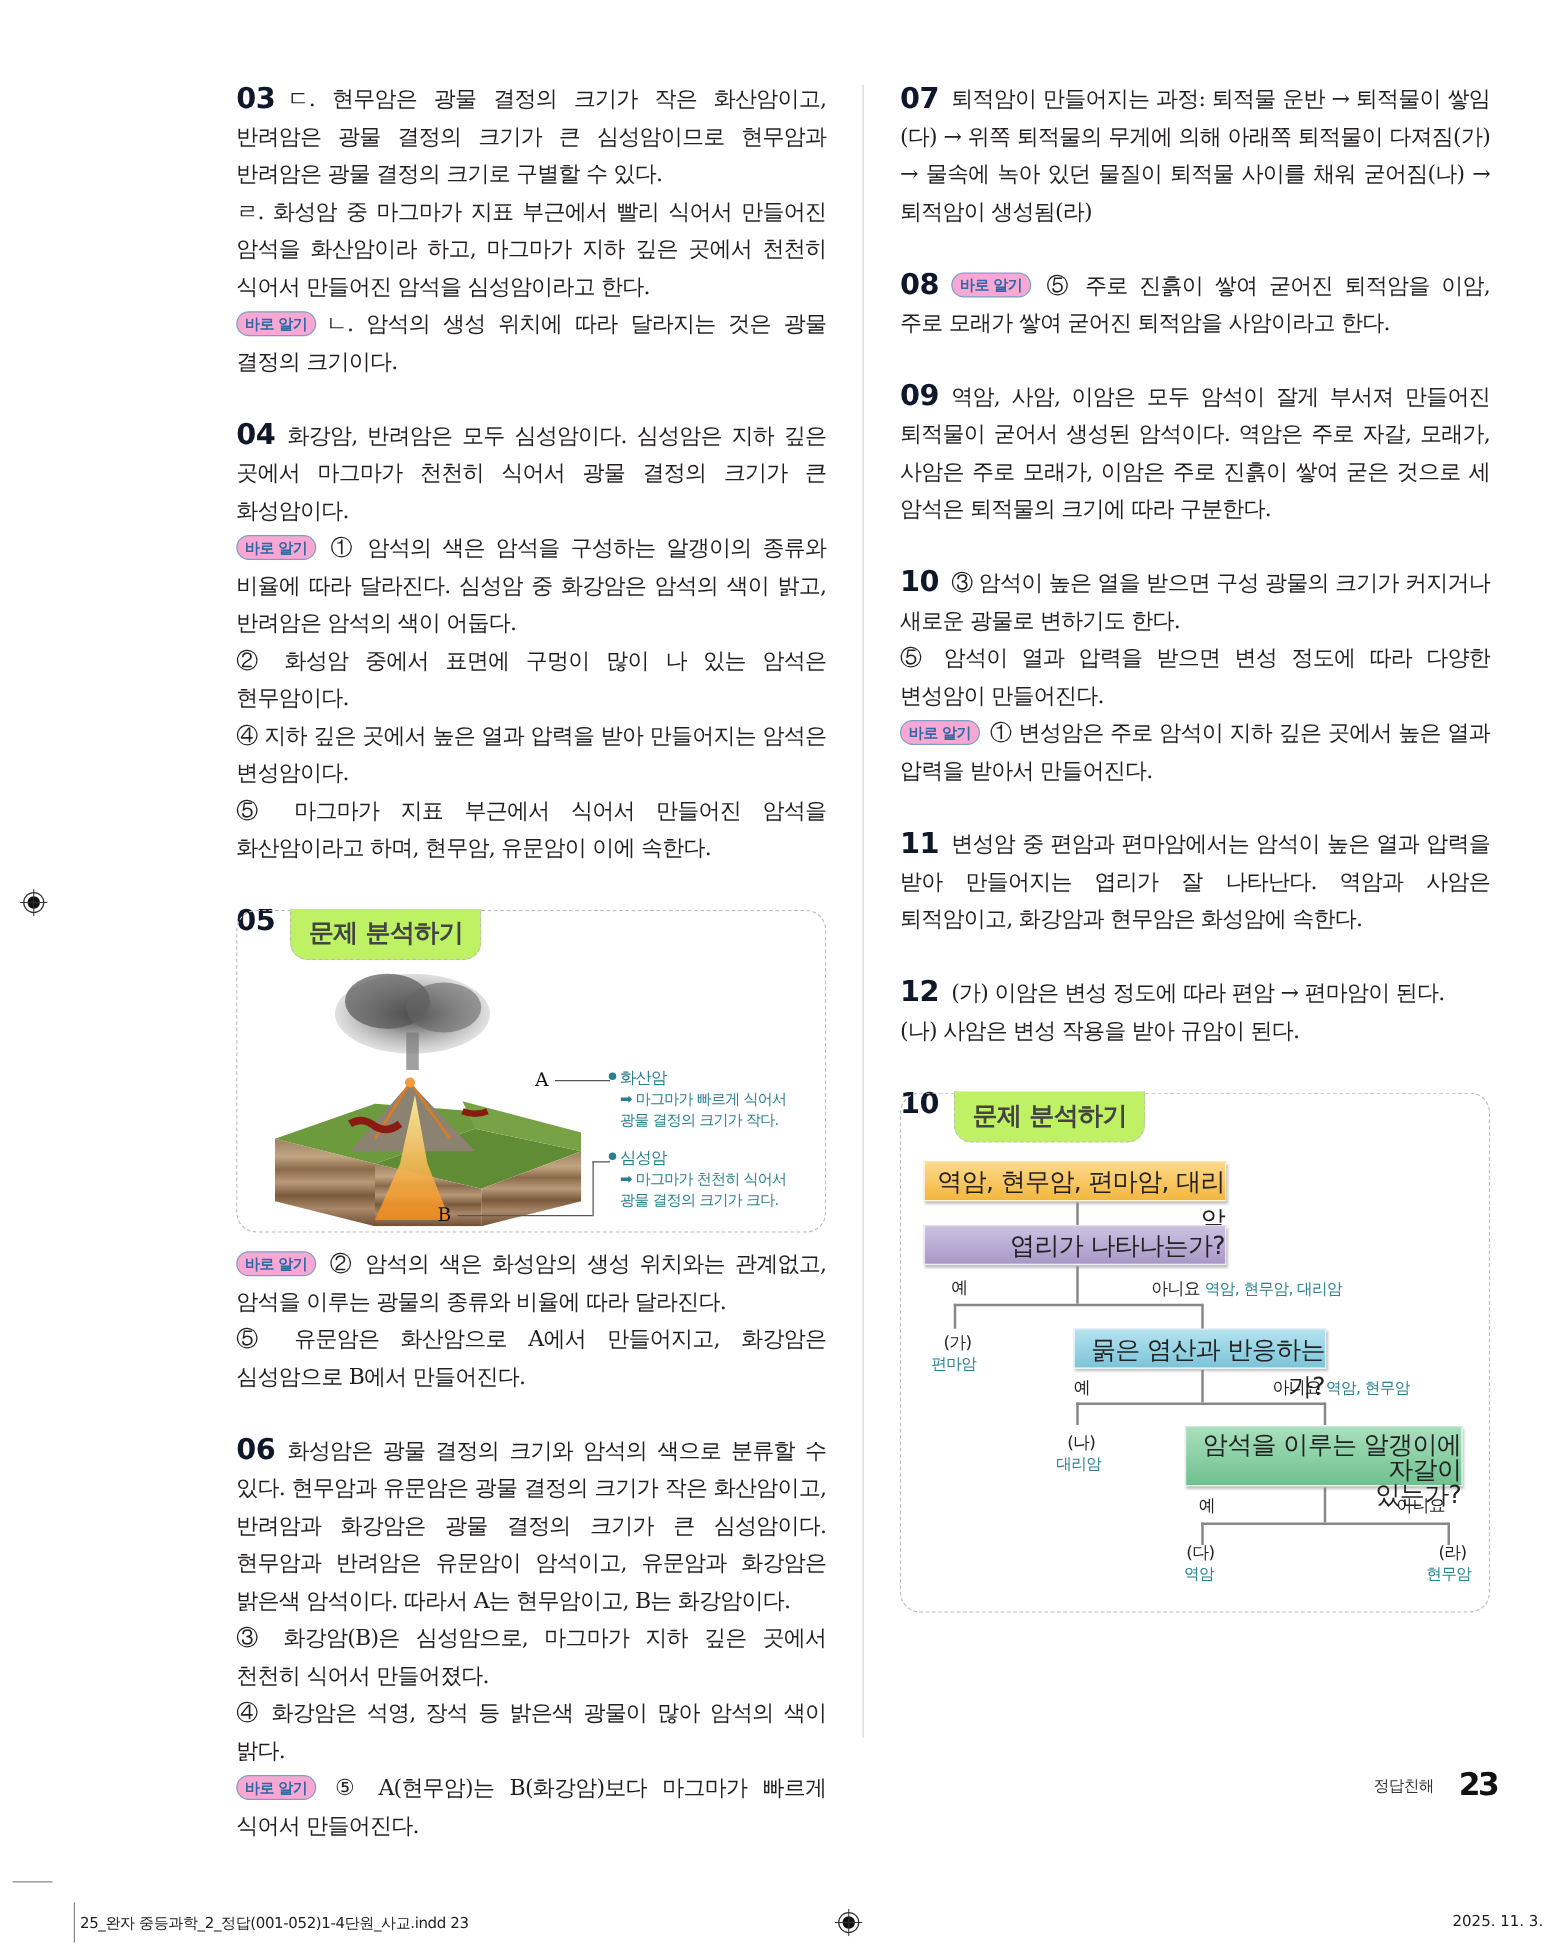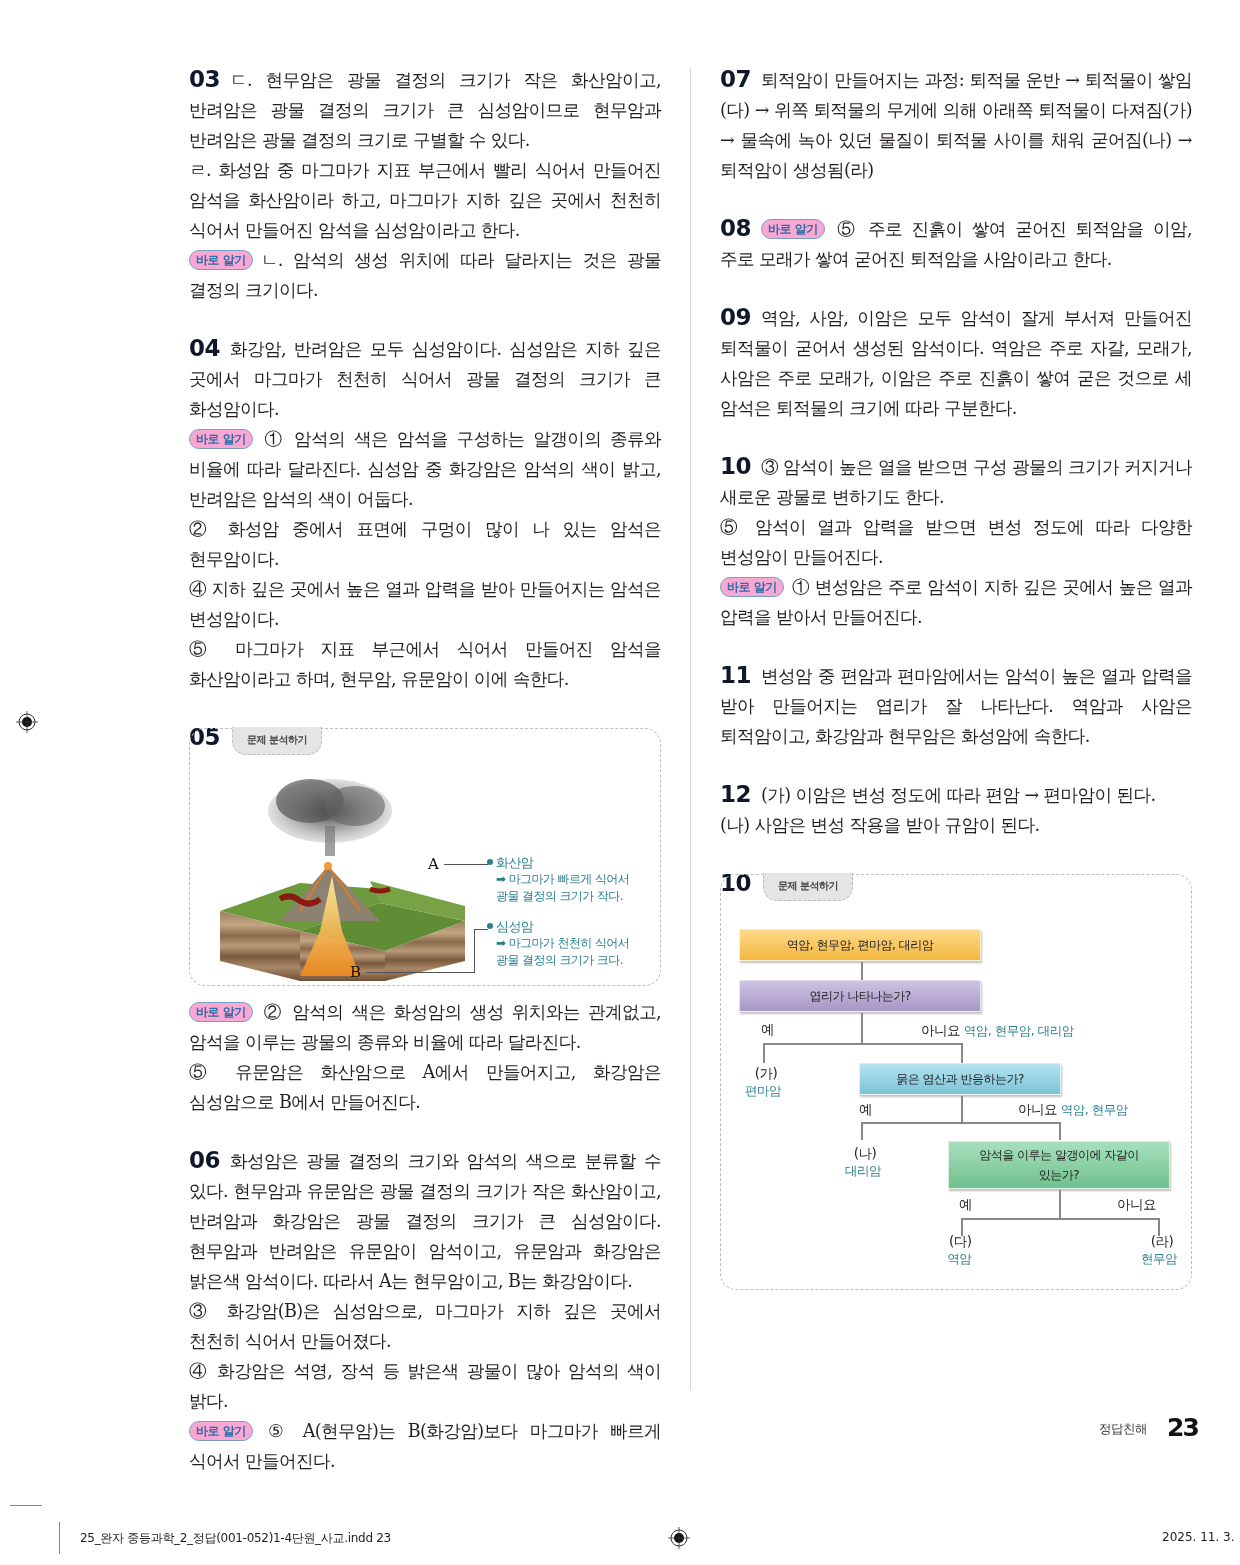--- a/index.html
+++ b/index.html
@@ -12,48 +12,48 @@
   .divider { position: absolute; left: 690px; top: 68px; width: 1px; height: 1322px; background: #d6d6d6; }
 
   .para { font-size: 17.6px; line-height: 30px; letter-spacing: -0.6px; text-align: justify; word-break: keep-all; }
   .q { margin-bottom: 28px; }
   .qnum { font-family: "DejaVu Sans", "Liberation Sans", sans-serif; font-weight: bold; color: #0f172a; font-size: 23px; margin-right: 10px; letter-spacing: -0.5px; vertical-align: -1px; }
   .badge { display: inline-block; font-family: "DejaVu Sans", "Liberation Sans", sans-serif; font-size: 12px; font-weight: bold; color: #2e6aa5; border: 1px solid #7a9fc7; border-radius: 10px; padding: 1px 6px; line-height: 16px; margin-right: 8px; vertical-align: 2px; letter-spacing: -0.5px; background: #f9a8d4; }
   .line { display: block; }
 
   
   .analysis { position: relative; border: 1.5px dashed #bdbdbd; border-radius: 16px; }
-  .analysis-tag { position: absolute; top: -2px; left: 42px; font-family: "DejaVu Sans", "Liberation Sans", sans-serif; font-size: 10px; font-weight: bold; color: #444; border: 1.5px dashed #bdbdbd; border-top: none; border-radius: 0 0 14px 14px; padding: 6px 14px 7px 14px; background: #e5e5e5; letter-spacing: -0.5px; }
+  .analysis-tag { position: absolute; top: -2px; left: 42px; font-family: "DejaVu Sans", "Liberation Sans", sans-serif; font-size: 20px; font-weight: bold; color: #444; border: 1.5px dashed #bdbdbd; border-top: none; border-radius: 0 0 14px 14px; padding: 6px 14px 7px 14px; background: #bef264; letter-spacing: -0.5px; }
   .analysis-num { position: absolute; top: 2px; left: 0; }
 
   
   .q05 { height: 265px; margin-top: 8px; }
   .q05-box { position: absolute; left: 0; top: 6px; width: 472px; height: 258px; }
   .volcano { position: absolute; left: 30px; top: 42px; width: 245px; height: 210px; }
   .lbl-letter { position: absolute; font-family: "DejaVu Serif", serif; font-size: 15px; color: #111; }
   .callout { position: absolute; font-family: "DejaVu Sans", "Liberation Sans", sans-serif; font-size: 12px; line-height: 17px; color: #2a7f8e; letter-spacing: -0.6px; }
   .callout .t { font-size: 13px; }
   .dot { display: inline-block; width: 6px; height: 6px; border-radius: 50%; background: #2a7f8e; margin-right: 3px; vertical-align: 2px; }
 
   
   .q13 { height: 422px; margin-top: 4px; }
   .fc { position: absolute; font-family: "DejaVu Sans", "Liberation Sans", sans-serif; }
-  .fbox { position: absolute; border-radius: 0; text-align: center; font-size: 12px; color: #222; letter-spacing: -0.5px; box-shadow: 1px 2px 2px rgba(0,0,0,0.25); border: 1px solid rgba(255,255,255,0.7); }
+  .fbox { position: absolute; border-radius: 0; text-align: right; font-size: 20px; color: #222; letter-spacing: -0.5px; box-shadow: 1px 2px 2px rgba(0,0,0,0.25); border: 1px solid rgba(255,255,255,0.7); }
   .fbox span { display: block; }
   .fline { position: absolute; background: #888; }
   .flab { position: absolute; font-size: 13.5px; color: #222; letter-spacing: -0.5px; white-space: nowrap; }
   .fres { color: #2a8090; font-size: 12.5px; }
 
   
   .footer-label { position: absolute; left: 1099px; top: 1421px; font-family: "DejaVu Sans", "Liberation Sans", sans-serif; font-size: 12.5px; color: #333; letter-spacing: -0.5px; }
   .page-num { position: absolute; left: 1167px; top: 1413px; font-family: "DejaVu Sans", "Liberation Sans", sans-serif; font-size: 25px; font-weight: bold; color: #111; letter-spacing: -2px; }
 
   .slug-line { position: absolute; left: 10px; top: 1505px; width: 32px; height: 1px; background: #888; }
   .slug-bar { position: absolute; left: 59px; top: 1522px; width: 1px; height: 32px; background: #888; }
-  .slug-file { position: absolute; left: 80px; top: 1530px; font-family: "DejaVu Sans", "Liberation Sans", sans-serif; font-size: 12px; color: #222; letter-spacing: -0.3px; }
+  .slug-file { position: absolute; left: 64px; top: 1530px; font-family: "DejaVu Sans", "Liberation Sans", sans-serif; font-size: 12px; color: #222; letter-spacing: -0.3px; }
   .slug-date { position: absolute; left: 1162px; top: 1530px; font-family: "DejaVu Sans", "Liberation Sans", sans-serif; font-size: 12px; color: #222; white-space: nowrap; }
   .reg-mark { position: absolute; width: 22px; height: 22px; }
 </style>
 </head>
 <body>
 
 <svg class="reg-mark" style="left:16px; top:711px;" viewBox="0 0 22 22">
   <circle cx="11" cy="11" r="8" fill="none" stroke="#333" stroke-width="1"></circle>
   <circle cx="11" cy="11" r="5" fill="#111"></circle>
   <line x1="0" y1="11" x2="22" y2="11" stroke="#333" stroke-width="0.8"></line>

